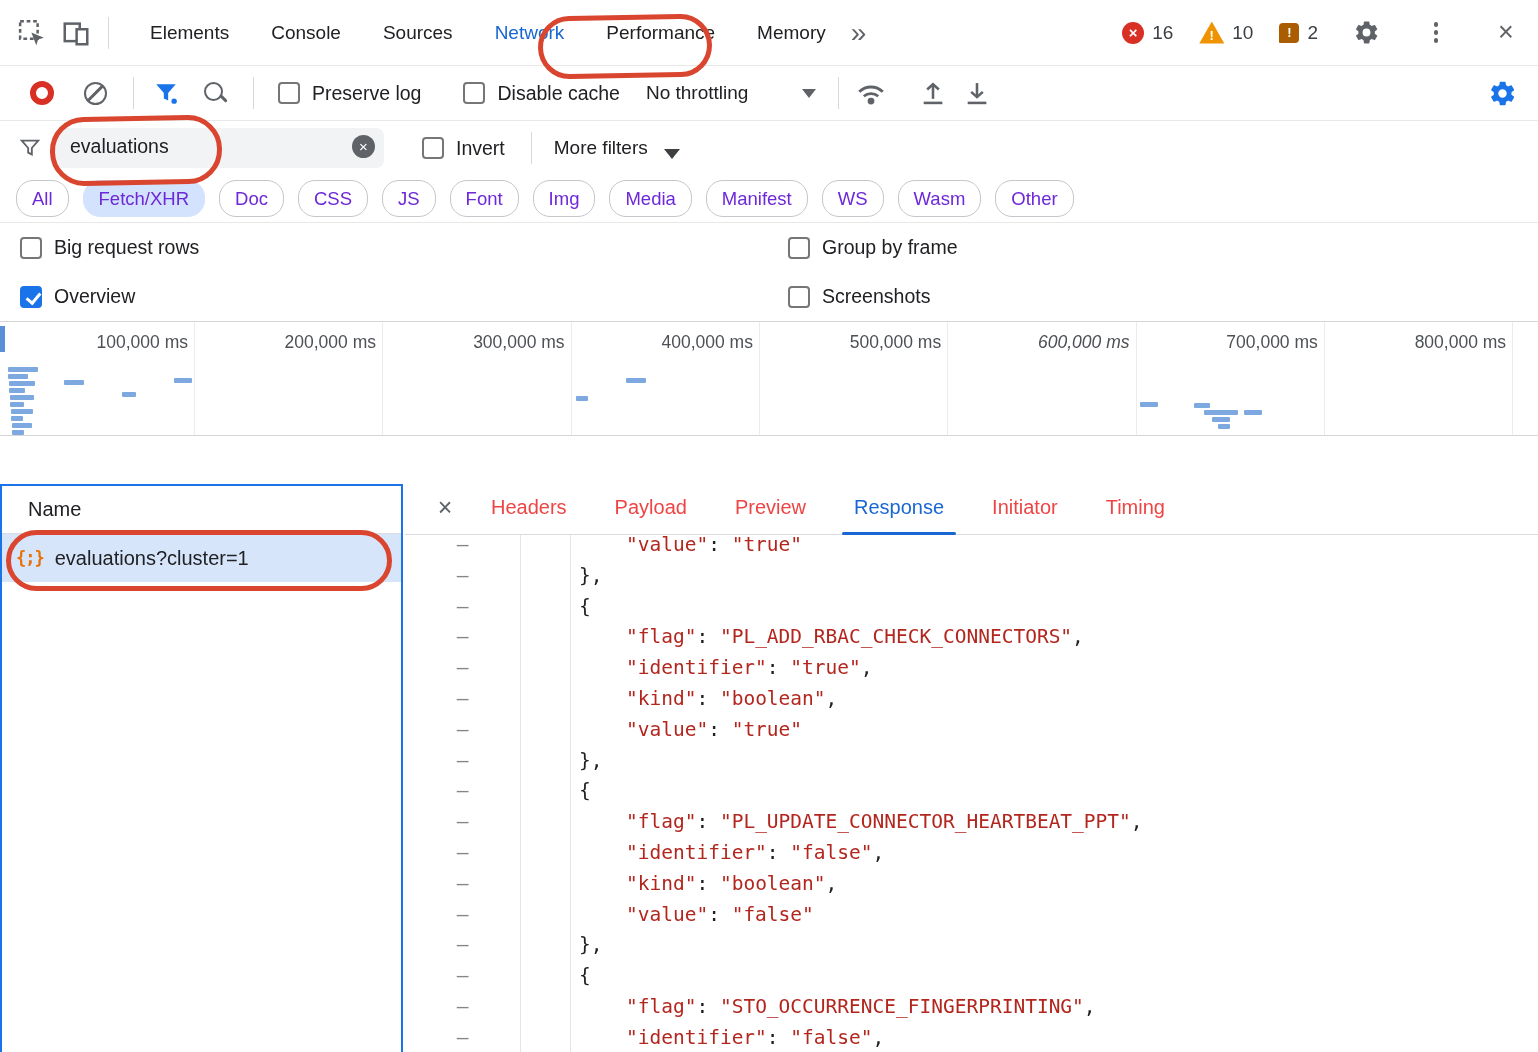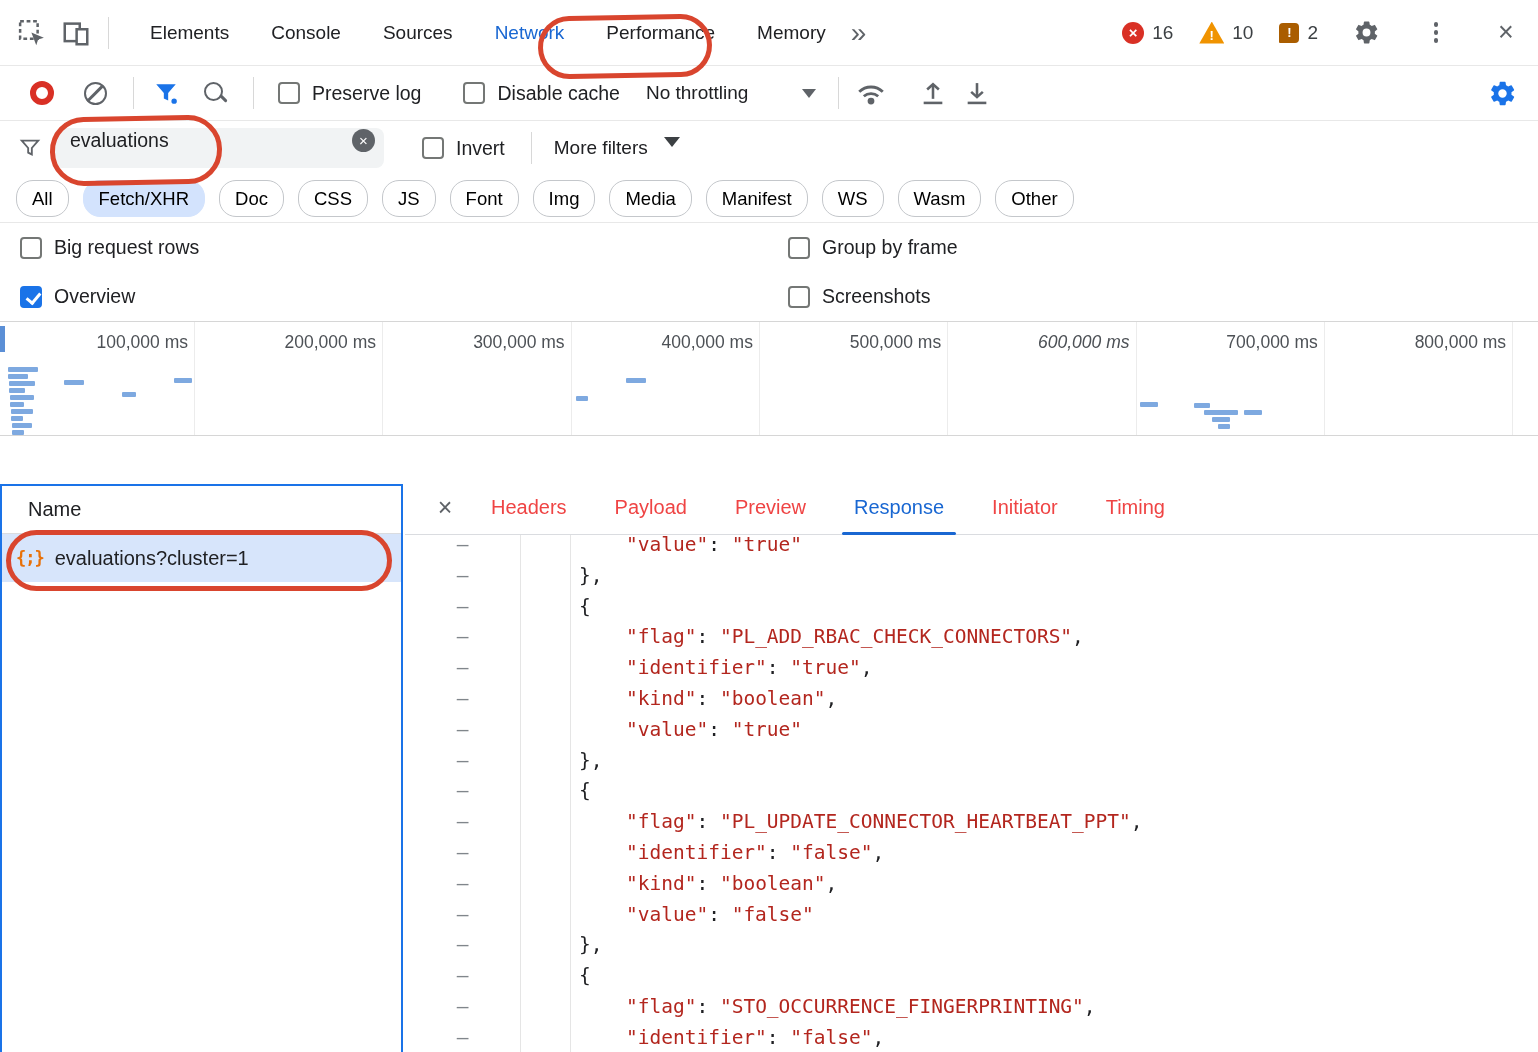--- a/index.html
+++ b/index.html
@@ -40,29 +40,29 @@
   .search-ic::after{content:"";position:absolute;left:17px;top:17px;width:9px;height:3px;background:#5f6368;transform:rotate(45deg);border-radius:2px}
   .cb{width:22px;height:22px;border:2px solid #747775;border-radius:4px;background:#fff;flex:none;cursor:pointer}
   .cb.checked{background:#1a73e8;border-color:#1a73e8;position:relative}
   .cb.checked::after{content:"";position:absolute;left:6.5px;top:2px;width:6px;height:11px;border:solid #fff;border-width:0 3px 3px 0;transform:rotate(40deg)}
   .cb-label{margin-left:12px;font-size:19.5px;cursor:pointer;white-space:nowrap}
   .caret-down{width:0;height:0;border-left:7px solid transparent;border-right:7px solid transparent;border-top:9px solid #5f6368;flex:none}
   .throttle{display:flex;align-items:center;gap:54px;margin-left:26px;cursor:pointer}
 
   
   #row-filter{top:121px;height:54px;padding-left:18px;z-index:2}
-  .filter-box{display:flex;align-items:flex-end;width:330px;height:40px;background:#f1f3f4;border-radius:8px;margin-left:12px;padding:0 9px 16px 16px}
+  .filter-box{display:flex;align-items:center;width:330px;height:40px;background:#f1f3f4;border-radius:8px;margin-left:12px;padding:0 9px 4px 16px}
   .filter-input{flex:1;border:none;background:transparent;font-size:19.5px;font-family:"Liberation Sans",sans-serif;color:#202124;outline:none;min-width:0}
   .clear-circle{width:23px;height:23px;border-radius:50%;background:#5f6368;color:#fff;font-size:15px;display:flex;align-items:center;justify-content:center;cursor:pointer;line-height:1;flex:none}
-  .more-filters{display:flex;align-items:flex-start;gap:16px;margin-left:12px;cursor:pointer}
+  .more-filters{display:flex;align-items:flex-end;gap:16px;margin-left:12px;cursor:pointer}
   .caret-dark{width:0;height:0;border-left:8px solid transparent;border-right:8px solid transparent;border-top:10px solid #3c4043}
 
   
   #row-chips{top:175px;height:48px;border-bottom:1px solid #e8e8e8;padding-left:16px;gap:14px;z-index:2}
-  .chip{display:flex;align-items:center;height:37px;padding:0 15px;border:1px solid #c4c7cb;border-radius:17px;font-size:18.5px;color:#000000;background:#fff;cursor:pointer;flex:none}
+  .chip{display:flex;align-items:center;height:37px;padding:0 15px;border:1px solid #c4c7cb;border-radius:17px;font-size:18.5px;color:#6d28d9;background:#fff;cursor:pointer;flex:none}
   .chip.active{background:#d3e3fd;border-color:#d3e3fd}
 
   
   #row-opt1{top:223px;height:49px;z-index:2}
   #row-opt2{top:272px;height:49px;z-index:2}
   .opt-group{display:flex;align-items:center;position:absolute}
   .opt-left{left:20px}
   .opt-right{left:788px}
 
   

